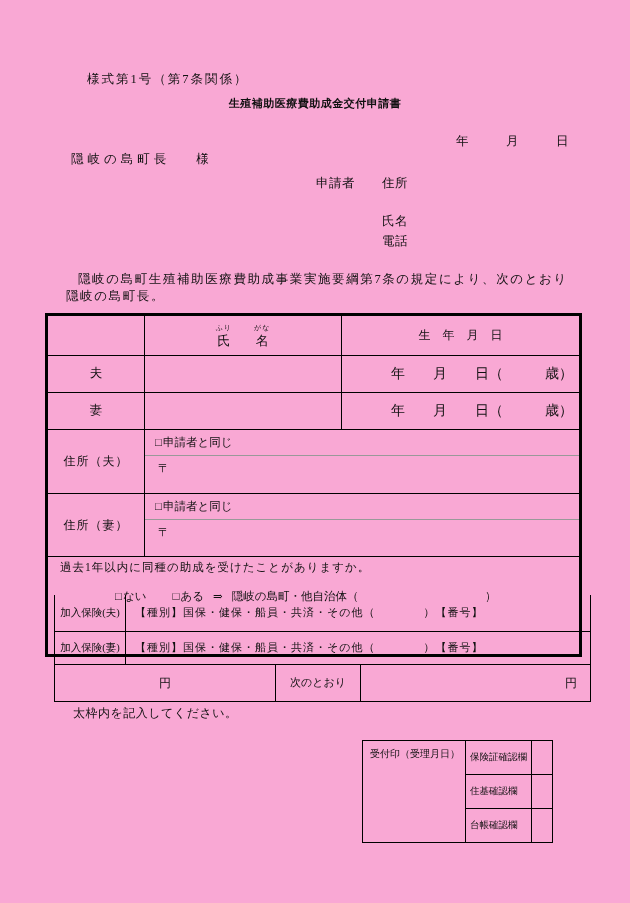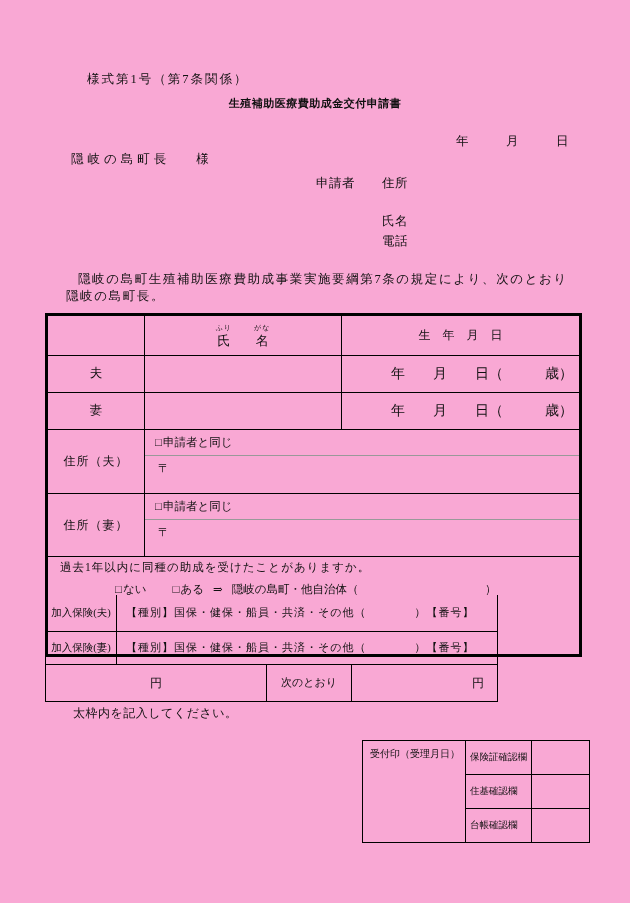--- a/index.html
+++ b/index.html
@@ -47,46 +47,46 @@
   .kanji{font-size:13px;margin-top:2px;}
   .dob-head{display:flex;align-items:center;justify-content:center;font-size:12px;white-space:pre;}
   .dob-entry{display:flex;align-items:center;justify-content:flex-end;
     padding-right:6px;font-size:14px;white-space:pre;box-sizing:border-box;text-align:right;}
   .addr-content{flex:1;display:flex;flex-direction:column;box-sizing:border-box;}
   .addr-top{height:26px;box-sizing:border-box;border-bottom:1px solid #999;
     display:flex;align-items:center;padding-left:10px;font-size:11.5px;white-space:pre;}
   .addr-bottom{flex:1;padding:5px 0 0 13px;font-size:11.5px;}
   .cb{margin-right:1px;}
   .hist1{padding-left:12px;font-size:11.5px;letter-spacing:1px;white-space:pre;margin-top:1px;}
-  .hist2{display:flex;align-items:flex-start;padding-left:67px;font-size:11.5px;white-space:pre;margin-top:8px;}
+  .hist2{display:flex;align-items:flex-start;padding-left:67px;font-size:11.5px;white-space:pre;margin-top:15px;}
   .m26{margin-left:26px;}
   .m9{margin-left:9px;}
 
   
-  .ltable{position:absolute;left:45px;top:595px;width:453px;
+  .ltable{position:absolute;left:54px;top:595px;width:537px;
     border:1px solid #000;border-top:none;box-sizing:border-box;}
   .lrow{display:flex;border-bottom:1px solid #000;box-sizing:border-box;}
   .lrow.last{border-bottom:none;}
   .lr1{height:37px;}
   .lr2{height:33px;}
   .lr3{height:36px;}
   .llabel{width:71px;border-right:1px solid #000;box-sizing:border-box;
     display:flex;align-items:center;justify-content:center;font-size:10.5px;white-space:pre;}
   .llabel.sp{letter-spacing:0;font-size:11px;}
   .lcontent{flex:1;display:flex;align-items:center;padding-left:9px;
     font-size:11px;letter-spacing:1px;white-space:pre;}
   .lc-yen1{width:221px;border-right:1px solid #000;box-sizing:border-box;
     display:flex;align-items:center;justify-content:center;font-size:12px;}
   .lc-sub{width:85px;border-right:1px solid #000;box-sizing:border-box;
     display:flex;align-items:center;justify-content:center;font-size:11px;}
   .lc-yen2{flex:1;display:flex;align-items:center;justify-content:flex-end;
     padding-right:13px;font-size:12px;}
 
   
-  .stable{position:absolute;left:362px;top:740px;width:228px;height:103px;
+  .stable{position:absolute;left:362px;top:740px;width:191px;height:103px;
     border:1px solid #000;box-sizing:border-box;display:flex;}
   .s-receipt{width:103px;border-right:1px solid #000;box-sizing:border-box;
     padding:7px 2px 0 7px;font-size:10px;white-space:nowrap;}
   .s-right{flex:1;display:flex;flex-direction:column;}
   .s-row{flex:1;display:flex;border-bottom:1px solid #000;box-sizing:border-box;}
   .s-row.last{border-bottom:none;}
   .s-label{width:66px;border-right:1px solid #000;box-sizing:border-box;
     display:flex;align-items:center;padding-left:4px;font-size:9.5px;white-space:nowrap;}
   .s-box{flex:1;}
 </style>

